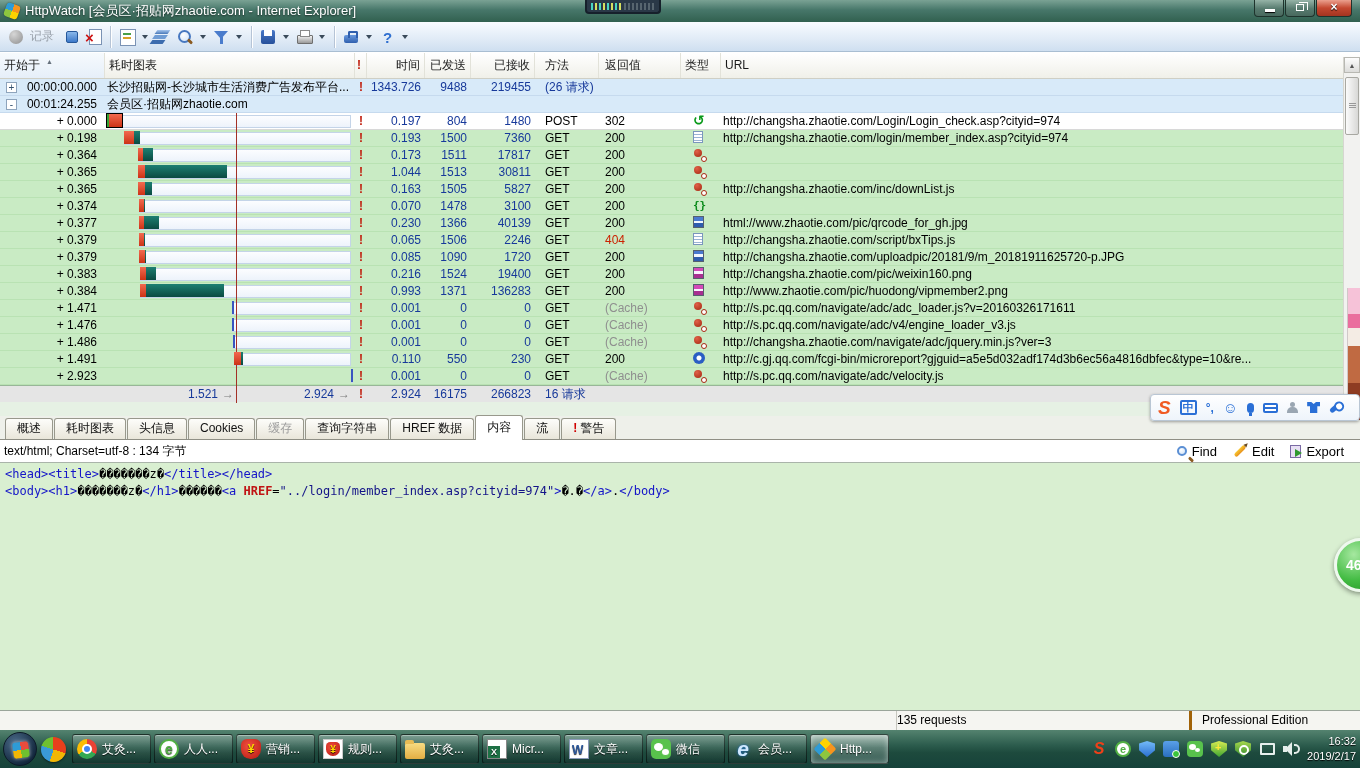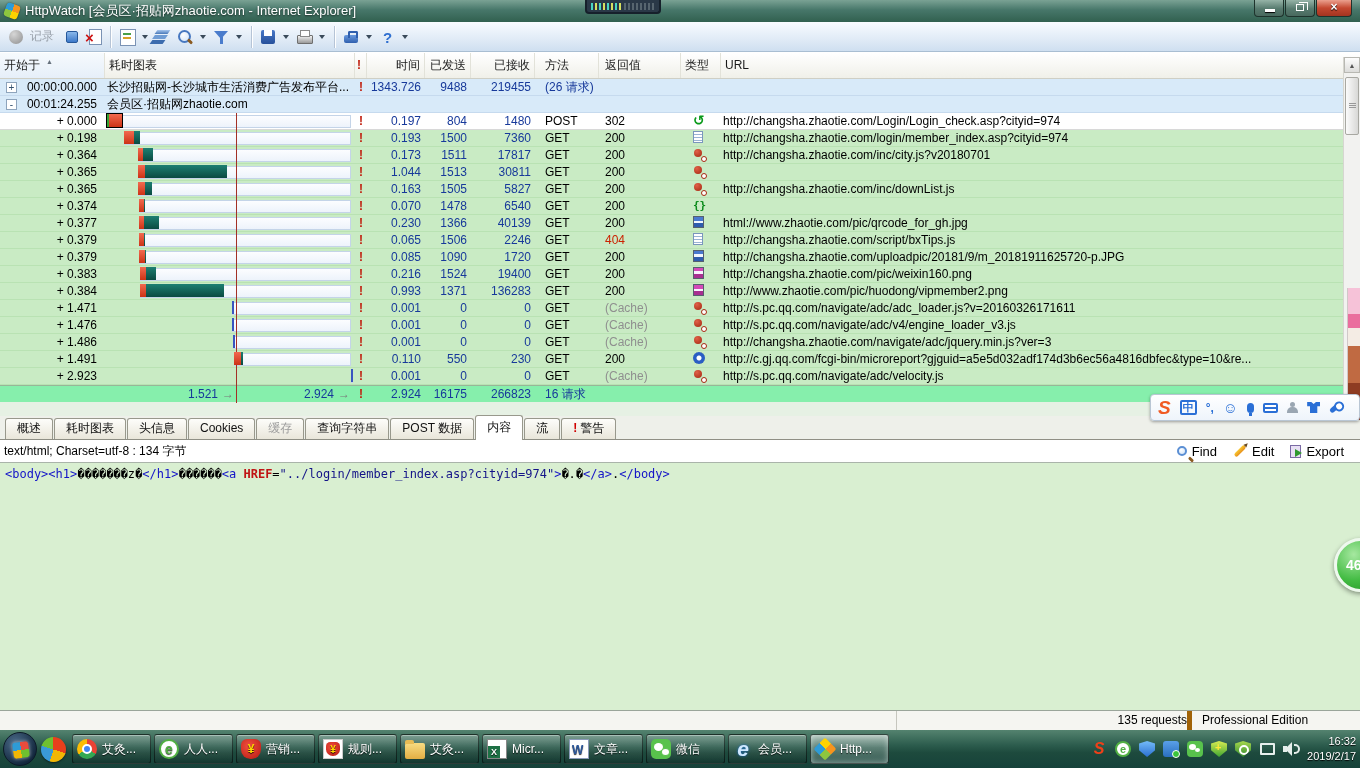--- a/index.html
+++ b/index.html
@@ -84,21 +84,21 @@
 .res.cache{color:#8f8f8f}
 .track{position:absolute;top:2px;height:13px;background:linear-gradient(#fcfdff,#edf3fb);border:1px solid #c4d4e8;z-index:1}
 .bars{position:absolute;top:1px;height:13px;display:flex;z-index:6}
 .bars.selbar{outline:1px solid #000}
 .seg{height:13px}
 .seg.red{background:linear-gradient(#f26a50,#cc3315)}
 .seg.teal{background:linear-gradient(#1d7f72,#0a4a41)}
 .seg.green{background:#35a335}
 .seg.blue{background:#3a55c0}
 #redline{position:absolute;left:236px;top:60px;width:1px;height:290px;background:#a33026;z-index:5}
-.sumrow{display:flex;height:18px;line-height:17px;background:#86efac;border-top:1px solid #98b698;color:#17399a}
+.sumrow{display:flex;height:18px;line-height:17px;background:#e5e5e5;border-top:1px solid #98b698;color:#17399a}
 .mk{position:absolute;top:0;display:flex;gap:4px}
 .mk i{font-style:normal}
 .mk .arr{color:#7a7a7a;font-weight:normal}
 .mk1{right:121px}
 .mk2{right:5px}
 .sumreq{width:200px}
 
 .ticon{display:inline-block;width:13px;height:13px;position:relative;vertical-align:middle;margin-top:-3px}
 .ticon.redirect{color:#0a9a1a;font-weight:bold;font-size:14px;line-height:13px}
 .ticon.html{width:10px;height:12px;background:repeating-linear-gradient(#ffffff 0 2px,#9ab4d4 2px 3px);border:1px solid #7a96bc}
@@ -154,21 +154,21 @@
 
 #content{position:absolute;left:0;top:463px;right:0;height:247px;background:#d9efd1;font-family:"DejaVu Sans Mono",monospace;font-size:12px;padding:3px 5px;line-height:17px}
 .tok-tag{color:#1414c8}
 .tok-attr{color:#c01414;font-weight:bold}
 .tok-val{color:#141488}
 .tok-plain{color:#000}
 
 
 #statusbar{position:absolute;left:0;top:710px;right:0;height:20px;background:#f5f5f1;border-top:1px solid #9aa59a;display:flex;line-height:18px}
 .sb1{width:897px;border-right:1px solid #c6c6be}
-.sb2{width:295px;text-align:right;border-right:5px solid #a16207}
+.sb2{width:295px;text-align:left;border-right:3px solid #a16207}
 .sb3{flex:1;padding-left:10px}
 
 
 #taskbar{position:absolute;left:0;top:730px;right:0;height:38px;background:linear-gradient(#54836f 0%,#2c5c4d 40%,#1d4a3d 60%,#16423a 100%);display:flex;align-items:center;padding-left:3px}
 #startorb{width:34px;height:34px;border-radius:50%;background:radial-gradient(circle at 35% 30%,#4a6a88,#12263c 75%);border:1px solid #0c1a28;position:relative;margin-right:4px;flex:none}
 #startorb::after{content:"";position:absolute;left:9px;top:9px;width:16px;height:16px;border-radius:3px;background:conic-gradient(#e84c3d 0 25%,#6fc02f 25% 50%,#f2b705 50% 75%,#2e9bd6 75%);transform:rotate(-8deg);box-shadow:0 0 4px rgba(255,255,255,.6)}
 #quick-sogou{width:25px;height:25px;border-radius:50%;background:conic-gradient(#e8401c 0 30%,#f2b705 30% 55%,#3a9ad6 55% 80%,#6fc02f 80%);margin-right:6px;flex:none;box-shadow:0 1px 2px rgba(0,0,0,.5)}
 #taskbtns{display:flex;gap:3px}
 .tbtn{width:79px;height:30px;border-radius:3px;border:1px solid rgba(0,0,0,.5);background:linear-gradient(rgba(255,255,255,.30),rgba(255,255,255,.10) 45%,rgba(0,0,0,.18));box-shadow:inset 0 1px rgba(255,255,255,.35);display:flex;align-items:center;padding-left:4px;gap:5px;color:#fff;text-shadow:0 1px 1px rgba(0,0,0,.8)}
 .tbtn.active{background:linear-gradient(rgba(255,255,255,.55),rgba(255,255,255,.25) 45%,rgba(255,255,255,.15));box-shadow:inset 0 0 6px rgba(255,255,255,.5)}
@@ -353,21 +353,20 @@
               <span class="seg teal" style="width: 10px;"></span>
             </span>
           </span>
           <span class="c warn">!</span>
           <span class="c time navy">0.173</span>
           <span class="c sent navy">1511</span>
           <span class="c recv navy">17817</span>
           <span class="c meth">GET</span>
           <span class="c res">200</span>
           <span class="c type"><span class="ticon js"></span></span>
-          <span class="c url">http://changsha.zhaotie.com/inc/city.js?v20180701</span>
         </span>
         <span class="rrow">
           <span class="c st">+ 0.365</span>
           <span class="c chart">
             <span class="track" style="left: 33.025px; width: 212.975px;"></span>
             <span class="bars" style="left: 33.025px;">
               <span class="seg red" style="width: 7px;"></span>
               <span class="seg teal" style="width: 82px;"></span>
             </span>
           </span>
@@ -402,21 +401,21 @@
           <span class="c chart">
             <span class="track" style="left: 33.79px; width: 212.21px;"></span>
             <span class="bars" style="left: 33.79px;">
               <span class="seg red" style="width: 5px;"></span>
               <span class="seg teal" style="width: 1px;"></span>
             </span>
           </span>
           <span class="c warn">!</span>
           <span class="c time navy">0.070</span>
           <span class="c sent navy">1478</span>
-          <span class="c recv navy">6540</span>
+          <span class="c recv navy">3100</span>
           <span class="c meth">GET</span>
           <span class="c res">200</span>
           <span class="c type"><span class="ticon css">{}</span></span>
         </span>
         <span class="rrow">
           <span class="c st">+ 0.377</span>
           <span class="c chart">
             <span class="track" style="left: 34.045px; width: 211.955px;"></span>
             <span class="bars" style="left: 34.045px;">
               <span class="seg red" style="width: 5px;"></span>
@@ -630,21 +629,21 @@
     <span class="ime-wrench"></span>
   </div>
 
   <div id="tabbar">
       <span class="tab"><span>概述</span></span>
       <span class="tab"><span>耗时图表</span></span>
       <span class="tab"><span>头信息</span></span>
       <span class="tab"><span>Cookies</span></span>
       <span class="tab disabled"><span>缓存</span></span>
       <span class="tab"><span>查询字符串</span></span>
-      <span class="tab"><span>POST 数据</span></span>
+      <span class="tab"><span>HREF 数据</span></span>
       <span class="tab active"><span>内容</span></span>
       <span class="tab"><span>流</span></span>
       <span class="tab"><span class="warnmark">!</span><span>警告</span></span>
     </div>
 
   <div id="infobar">
     <span id="meta-text">text/html; Charset=utf-8 : 134 字节</span>
     <span class="act">
         <span class="find-ic"></span>
         <span>Find</span>
@@ -653,20 +652,21 @@
         <span class="edit-ic"></span>
         <span>Edit</span>
       </span>
     <span class="act">
         <span class="export-ic"></span>
         <span>Export</span>
       </span>
   </div>
 
   <div id="content">
+      <div><span class="tok-tag">&lt;head&gt;&lt;title&gt;</span><span class="tok-plain">�������z�</span><span class="tok-tag">&lt;/title&gt;&lt;/head&gt;</span></div>
       <div><span class="tok-tag">&lt;body&gt;&lt;h1&gt;</span><span class="tok-plain">�������z�</span><span class="tok-tag">&lt;/h1&gt;</span><span class="tok-plain">������</span><span class="tok-tag">&lt;a </span><span class="tok-attr">HREF</span><span class="tok-plain">=</span><span class="tok-val">"../login/member_index.asp?cityid=974"</span><span class="tok-tag">&gt;</span><span class="tok-plain">�.�</span><span class="tok-tag">&lt;/a&gt;</span><span class="tok-plain">.</span><span class="tok-tag">&lt;/body&gt;</span></div>
     </div>
 
   <div id="statusbar">
     <span class="sb1"></span>
     <span class="sb2">135 requests</span>
     <span class="sb3">Professional Edition</span>
   </div>
 
   <div id="taskbar">

